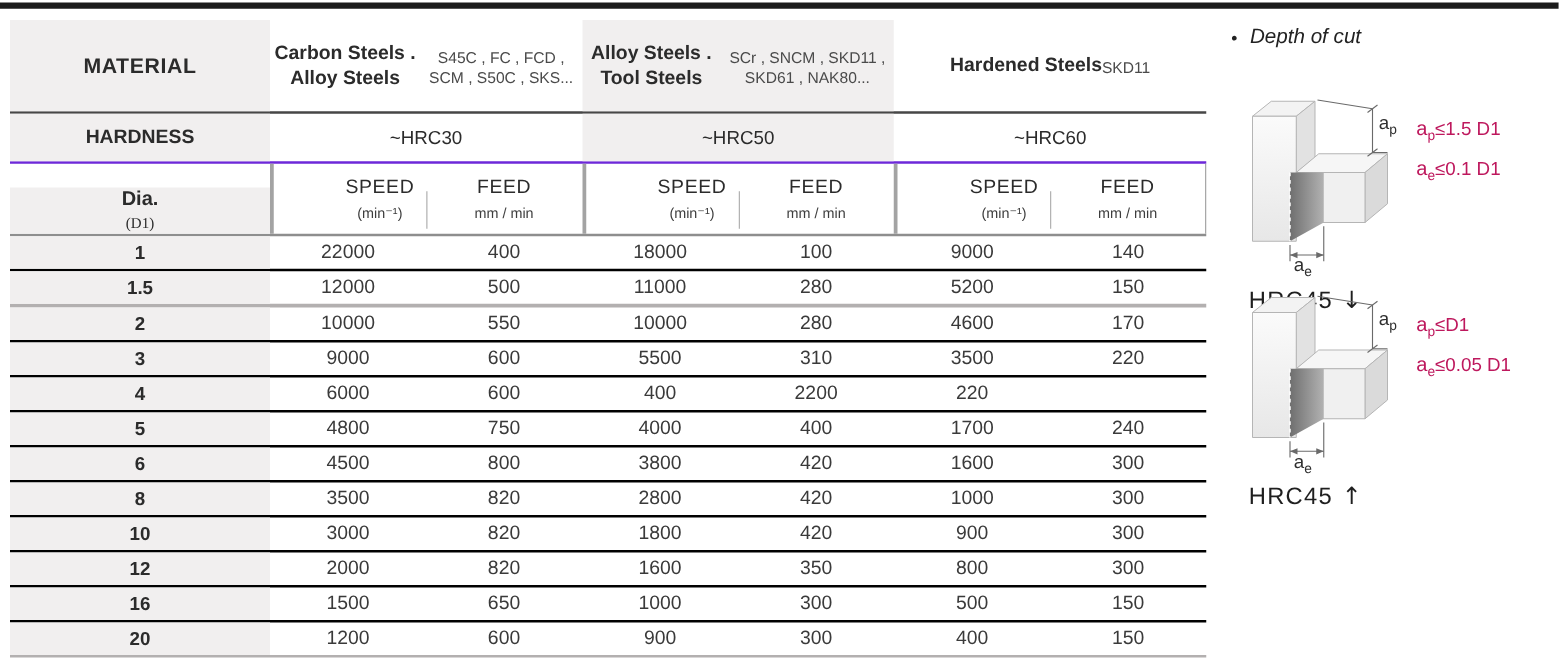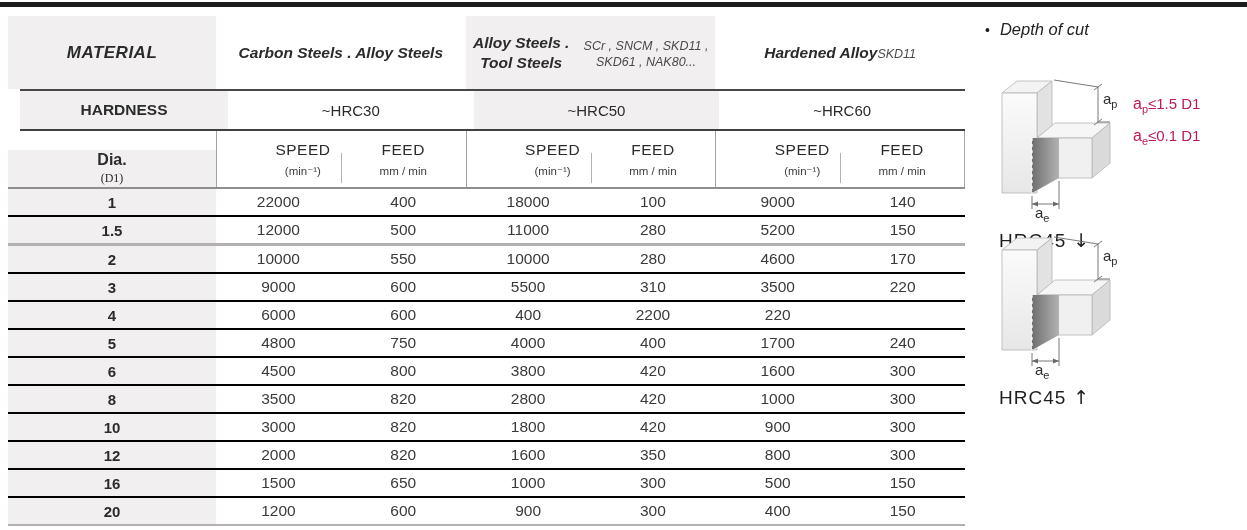--- a/index.html
+++ b/index.html
@@ -5,39 +5,39 @@
   html,body{margin:0;padding:0;}
   body{
     width:1247px;height:530px;position:relative;background:#ffffff;overflow:hidden;
     font-family:"Liberation Sans","DejaVu Sans",sans-serif;color:#2b2b2b;
   }
   .top-rule{position:absolute;left:0;top:2px;width:1247px;height:5px;background:#1c1c1c;}
 
   
   .spec-table{position:absolute;left:8px;top:16px;width:957px;}
   .band{display:grid;}
-  .band-material{grid-template-columns:208px 1fr 1fr 1fr;height:73px;font-style:italic;}
+  .band-material{grid-template-columns:208px 1fr 1fr 1fr;height:73px;}
   .band-hardness{grid-template-columns:208px 1fr 1fr 1fr;height:38px;
-    border-top:2px solid #474747;border-bottom:2px solid #404040;margin-left:12px;}
+    border-top:2px solid #474747;border-bottom:2px solid #6d28d9;}
   .band-colhead{grid-template-columns:208px repeat(6,1fr);height:56px;border-bottom:2px solid #8e8e8e;}
   .cell{display:flex;align-items:center;justify-content:center;text-align:center;}
   .gray{background:#f1efef;}
   .mat-label{font-weight:bold;font-size:17px;letter-spacing:.5px;}
   .mat-group{flex-direction:row;line-height:1.25;align-items:center;}
   .mat-title{font-weight:bold;font-size:15.5px;}
   .mat-sub{font-size:12.5px;color:#4a4a4a;margin-top:5px;}
   .hard-label{font-weight:bold;font-size:15.5px;}
   .hard-val{font-size:15px;}
   .dia-head{flex-direction:column;line-height:1.15;margin-top:19px;}
   .dia-line1{font-weight:bold;font-size:16px;}
   .dia-line2{font-size:12px;margin-top:2px;font-family:Liberation Serif, serif;}
   .colcell{flex-direction:column;line-height:1.1;position:relative;}
   .colcell .main{font-size:15.5px;letter-spacing:.5px;}
   .colcell .unit{font-size:11.5px;color:#3d3d3d;margin-top:7px;}
-  .gstart{border-left:1px solid #a3a3a3;padding-left:48px;}
+  .gstart{border-left:3px solid #a3a3a3;padding-left:48px;}
   .gmid::before{content:"";position:absolute;left:0;bottom:4px;height:30px;width:1px;background:#b3b3b3;}
   .gend-last{border-right:1px solid #a8a8a8;}
 
   .tbody{border-bottom:2px solid #b3b0b0;}
   .data-row{display:grid;grid-template-columns:208px repeat(6,1fr);height:26px;border-top:2px solid #000000;}
   .data-row:first-child{border-top:none;}
   .data-row.thick{border-top:3px solid #b3b0b0;}
   .dia-cell{background:#f1efef;font-weight:bold;font-size:15px;display:flex;align-items:center;justify-content:center;}
   .val-cell{font-size:15.5px;color:#3a3a3a;display:flex;align-items:center;justify-content:center;}
 
@@ -64,27 +64,28 @@
 <body>
 
 <div class="top-rule"></div>
 
 <div class="spec-table">
 
   <div class="band band-material">
     <div class="cell gray mat-label">MATERIAL</div>
     <div class="cell mat-group">
       <div class="mat-title">Carbon Steels . Alloy Steels</div>
+      <div class="mat-sub">S45C , FC , FCD , SCM , S50C , SKS...</div>
     </div>
     <div class="cell mat-group gray">
       <div class="mat-title">Alloy  Steels . Tool Steels</div>
       <div class="mat-sub">SCr , SNCM , SKD11 , SKD61 , NAK80...</div>
     </div>
     <div class="cell mat-group">
-      <div class="mat-title">Hardened Alloy</div>
+      <div class="mat-title">Hardened Steels</div>
       <div class="mat-sub">SKD11</div>
     </div>
   </div>
 
   <div class="band band-hardness">
     <div class="cell gray hard-label">HARDNESS</div>
     <div class="cell hard-val">~HRC30</div>
     <div class="cell hard-val gray">~HRC50</div>
     <div class="cell hard-val">~HRC60</div>
   </div>
@@ -298,15 +299,19 @@
       <line x1="97" y1="12" x2="105" y2="6" stroke="#6a6a6a" stroke-width="0.9"></line>
       <line x1="97" y1="47" x2="105" y2="41" stroke="#6a6a6a" stroke-width="0.9"></line>
       <line x1="35" y1="118" x2="35" y2="131" stroke="#6a6a6a" stroke-width="0.9"></line>
       <line x1="62" y1="103" x2="62" y2="131" stroke="#6a6a6a" stroke-width="0.9"></line>
       <line x1="35" y1="126" x2="62" y2="126" stroke="#6a6a6a" stroke-width="0.9"></line>
       <polygon points="35,126 41,123.5 41,128.5" fill="#6a6a6a"></polygon>
       <polygon points="62,126 56,123.5 56,128.5" fill="#6a6a6a"></polygon>
     </svg>
     <span class="dim-label dim-ap"><span class="sym">a</span><sub>p</sub></span>
     <span class="dim-label dim-ae"><span class="sym">a</span><sub>e</sub></span>
+    <div class="rules">
+      <div class="rule"><span class="sym">a</span><sub>p</sub><span>≤D1</span></div>
+      <div class="rule"><span class="sym">a</span><sub>e</sub><span>≤0.05 D1</span></div>
+    </div>
     <div class="caption"><span>HRC45</span><span class="arr">↑</span></div>
   </div>
 </div>
 
 </body></html>

